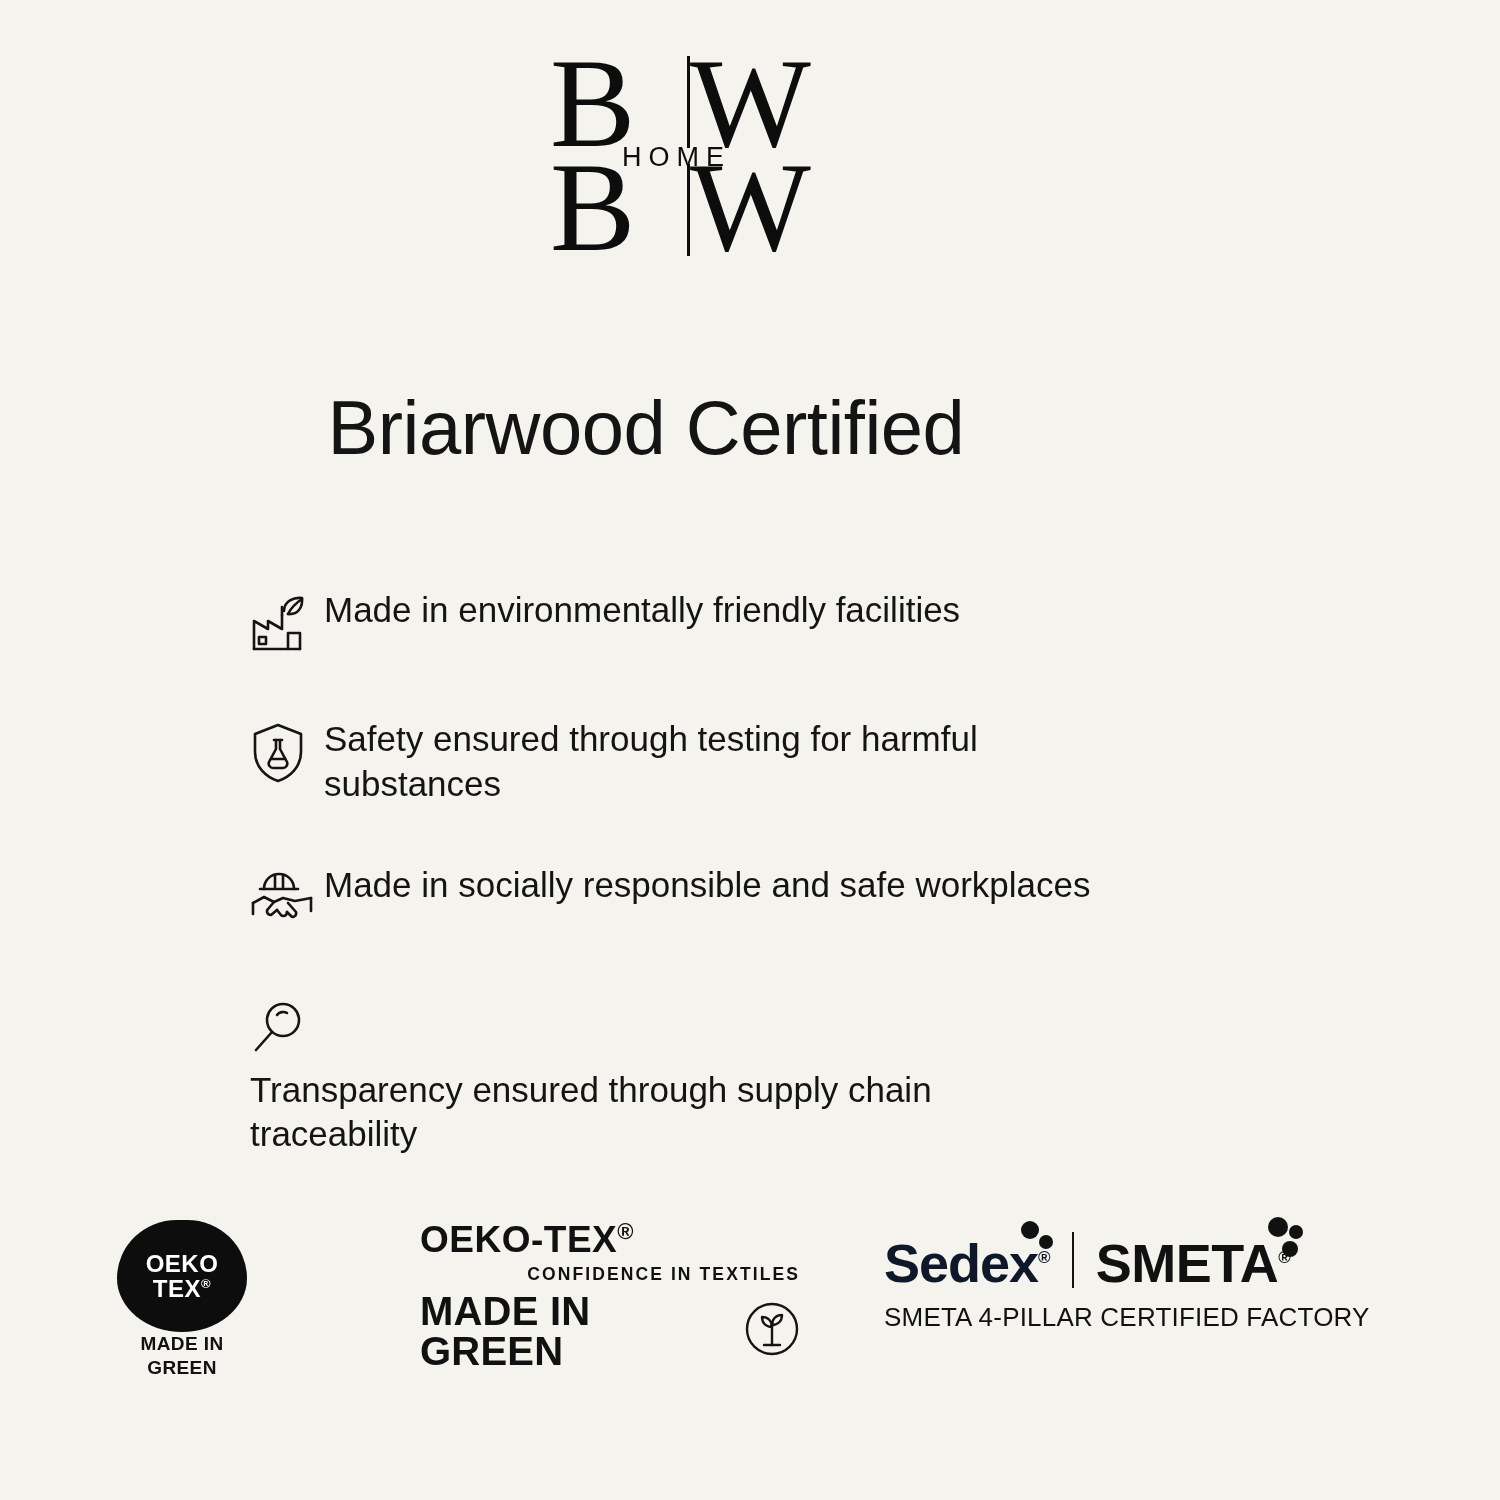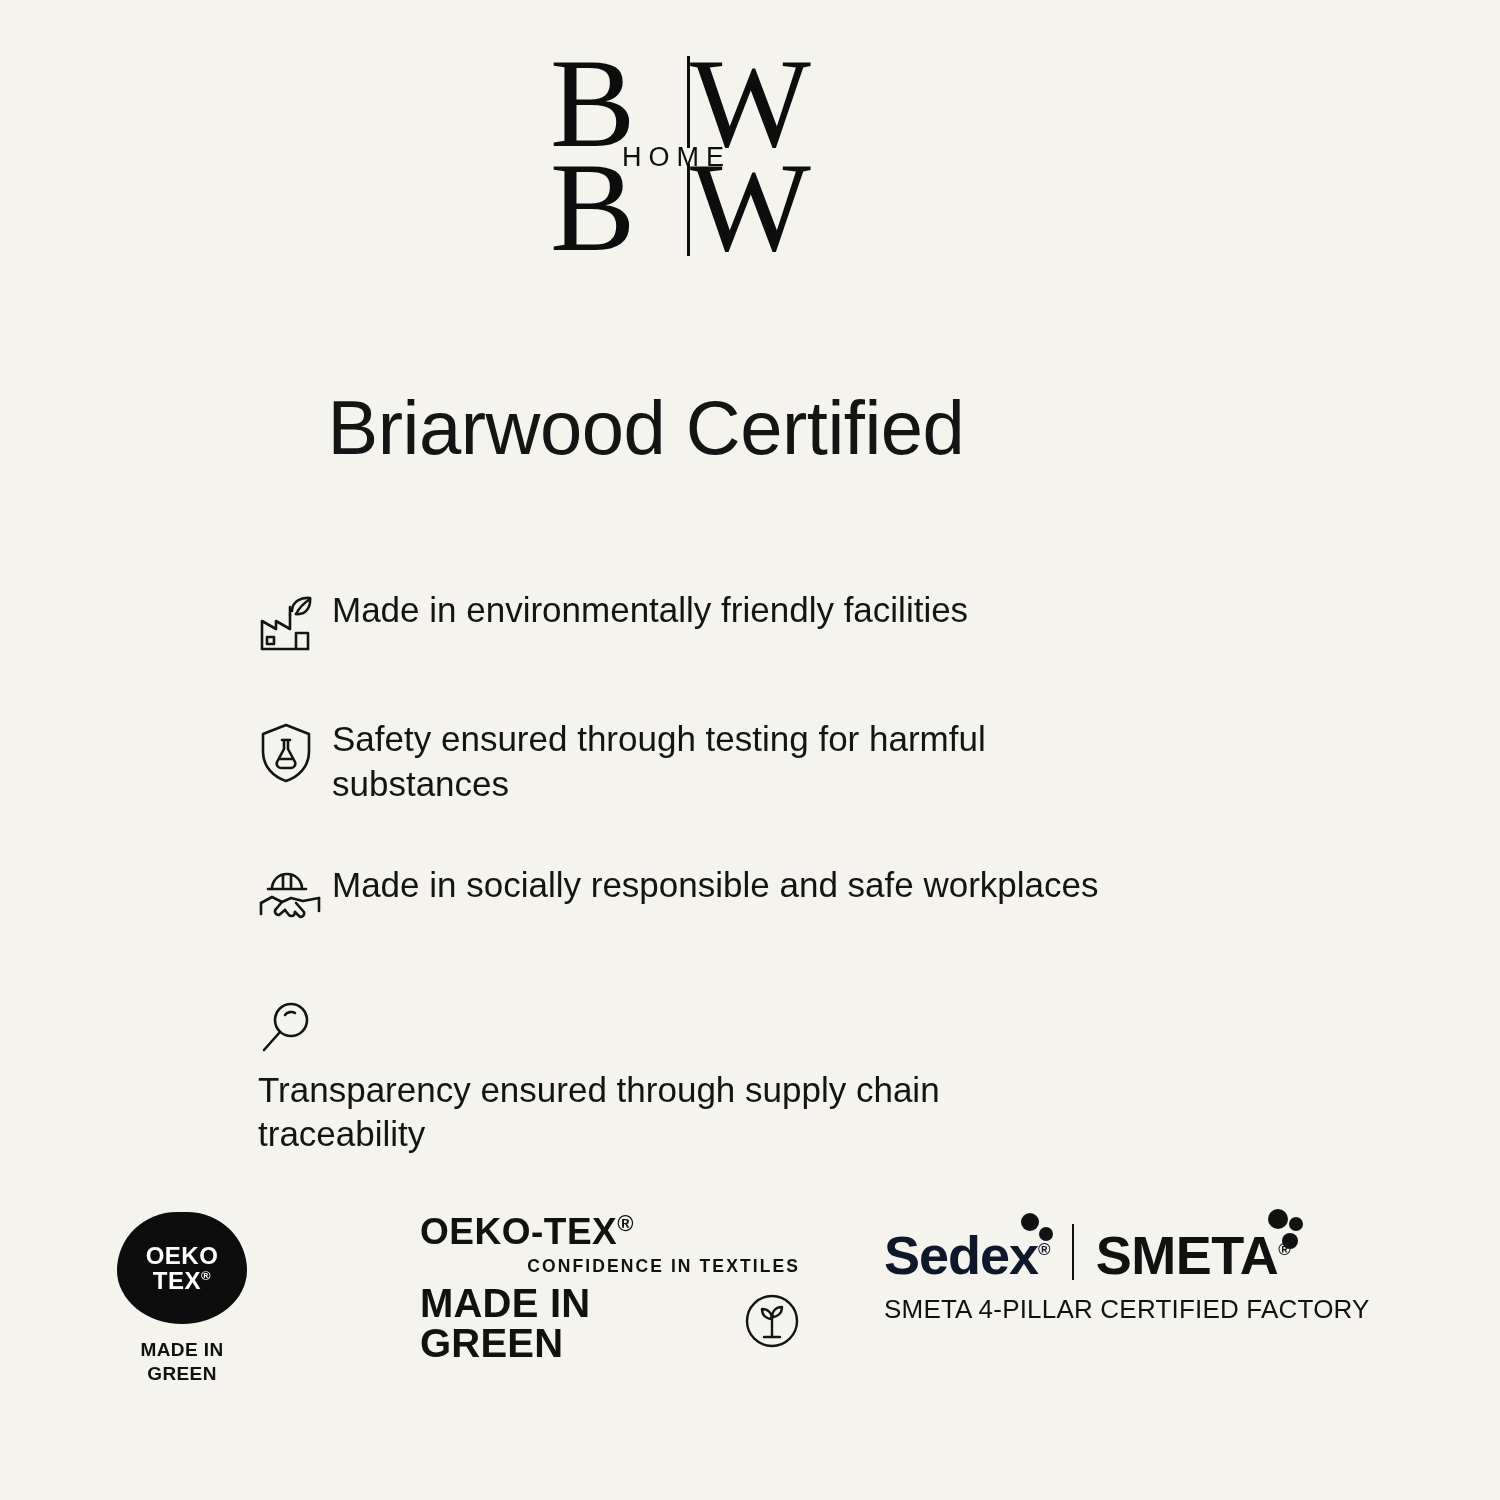--- a/index.html
+++ b/index.html
@@ -45,21 +45,21 @@
     line-height: 1.05;
     font-weight: 400;
     letter-spacing: -0.5px;
     color: #141414;
   }
 
   
   .features {
     position: absolute;
     top: 585px;
-    left: 258px;
+    left: 250px;
     width: 1000px;
   }
   .feature {
     display: flex;
     align-items: flex-start;
     margin-bottom: 53px;
   }
   .feature:last-child { margin-bottom: 0; flex-direction: column; }
   .feature-icon {
     width: 74px;
@@ -74,21 +74,21 @@
     font-size: 35px;
     line-height: 1.28;
     color: #141414;
     max-width: 830px;
     padding-top: 3px;
   }
 
   
   .certs {
     position: absolute;
-    bottom: 88px;
+    bottom: 80px;
     left: 0;
     width: 1500px;
     height: 200px;
   }
   .cert {
     position: absolute;
     top: 0;
   }
   
   .cert-oeko { left: 112px; text-align: center; width: 140px; }
@@ -103,21 +103,20 @@
     align-items: center;
     justify-content: center;
     line-height: 1.05;
     font-weight: 700;
     font-size: 24px;
     letter-spacing: 0.5px;
     margin: 0 auto;
   }
   .oeko-badge .reg { font-size: 13px; vertical-align: super; }
   .oeko-caption {
-    margin-top: 14px;
     font-size: 19px;
     font-weight: 700;
     line-height: 1.25;
     letter-spacing: 0.4px;
     color: #111;
   }
 
   
   .cert-green { left: 420px; width: 380px; }
   .green-line1 {

